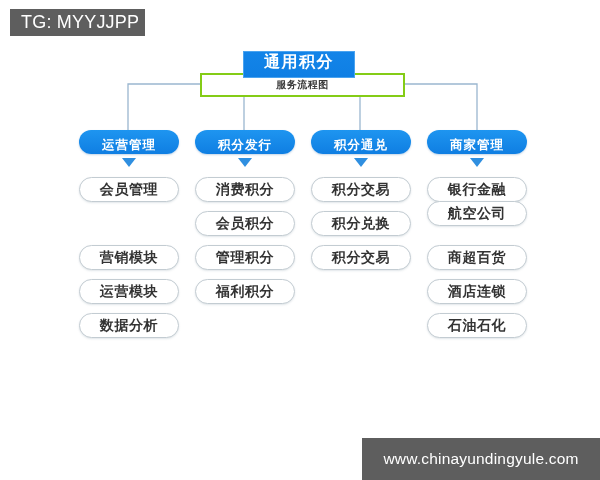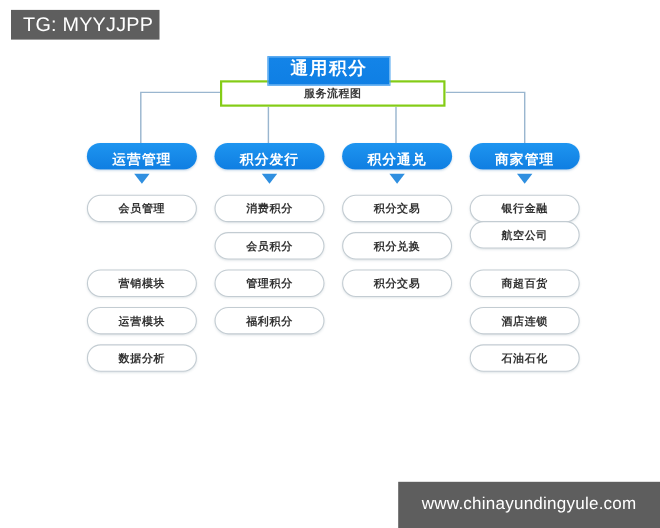--- a/index.html
+++ b/index.html
@@ -150,21 +150,21 @@
     height: 25px;
     border-radius: 13px;
     background: #ffffff;
     border: 1px solid #c3ccd2;
     display: flex;
     align-items: center;
     justify-content: center;
     box-shadow: 0 1px 2px rgba(120, 140, 155, 0.22);
   }
   .leaf span {
-    font-size: 10px;
+    font-size: 14px;
     color: #333333;
     font-weight: 700;
     letter-spacing: 0.6px;
   }
   .col1 { left: 79px; }
   .col2 { left: 195px; }
   .col3 { left: 311px; }
   .col4 { left: 427px; }
 </style>
 </head>

